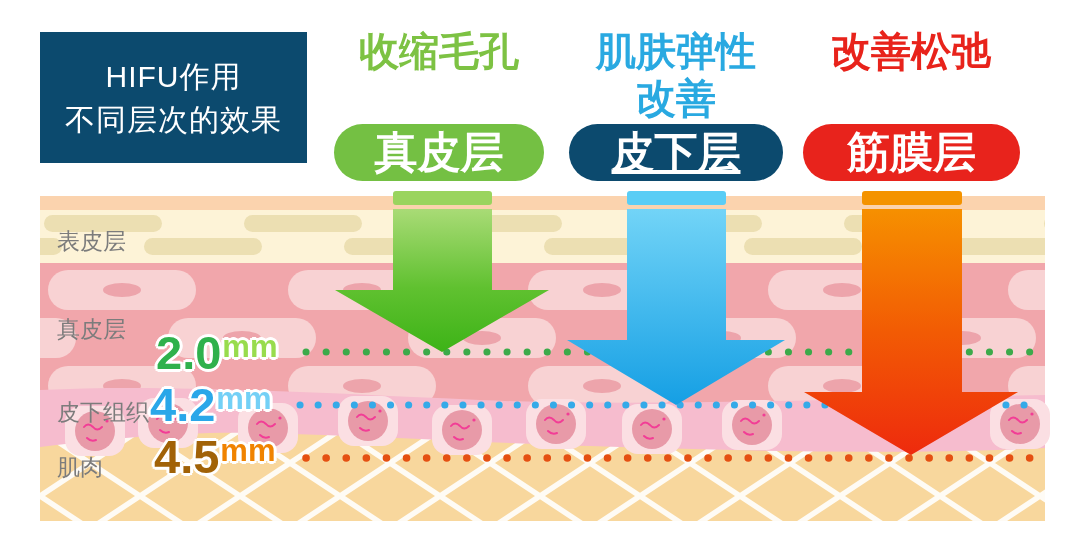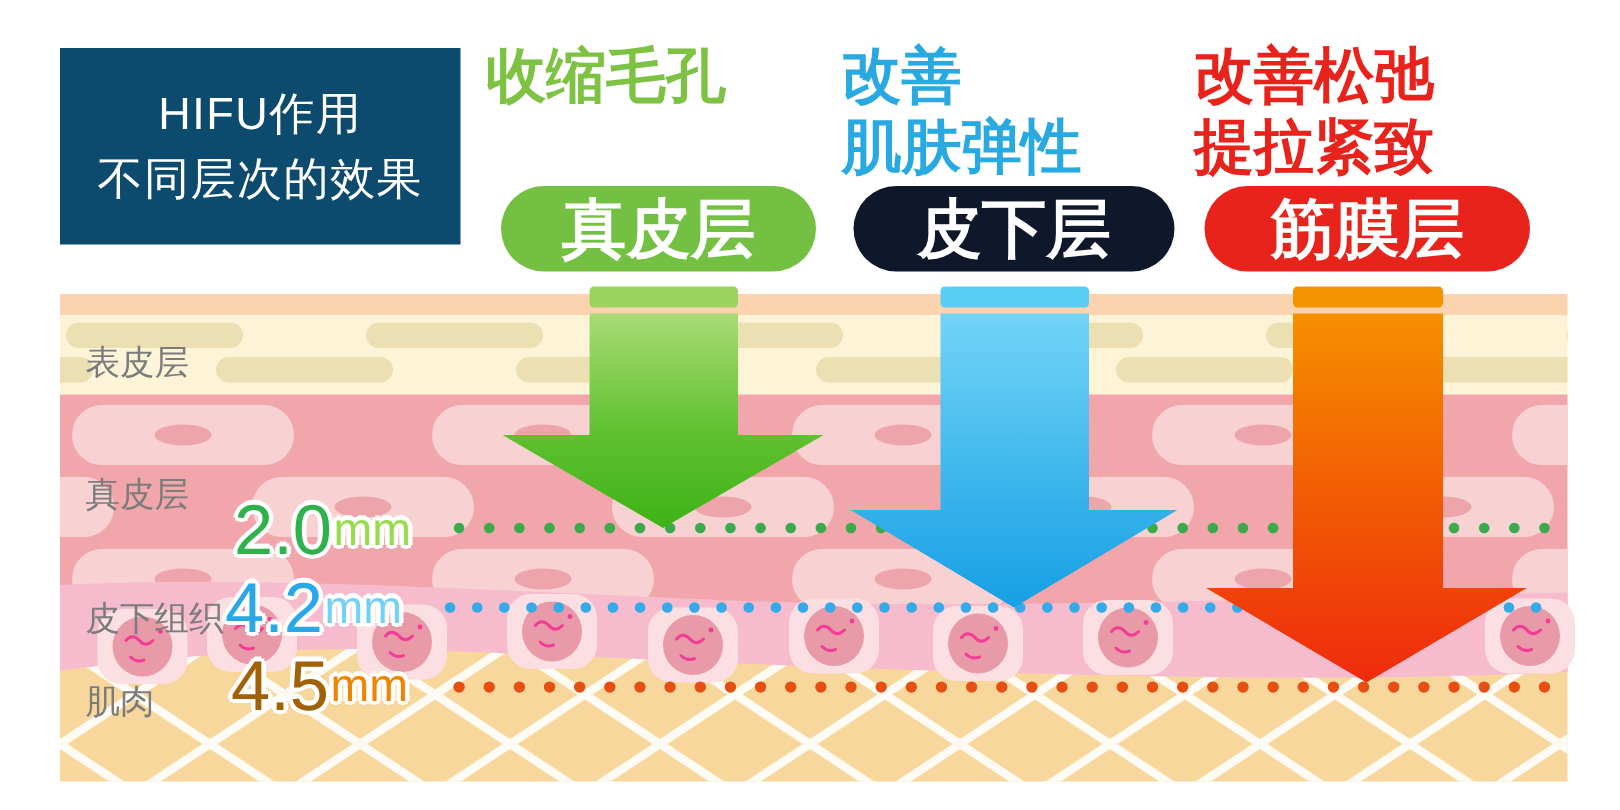--- a/index.html
+++ b/index.html
@@ -4,39 +4,39 @@
 <style>
   html,body{margin:0;padding:0;background:#fff;}
   .stage{position:relative;width:1080px;height:540px;background:#ffffff;overflow:hidden;
          font-family:"Liberation Sans","DejaVu Sans",sans-serif;}
   .stage svg{position:absolute;left:0;top:0;}
 
   .title-box{position:absolute;left:40px;top:32px;width:267px;height:131px;background:#0c4a6e;
              color:#ffffff;display:flex;flex-direction:column;align-items:center;justify-content:center;
              font-size:30px;line-height:43px;text-align:center;letter-spacing:1px;}
 
-  .heading{position:absolute;top:28px;width:230px;font-weight:bold;
+  .heading{position:absolute;top:28px;width:230px;text-align:center;font-weight:bold;
            font-size:40px;line-height:47px;}
   .heading.g{left:324px;color:#7dc243;}
   .heading.b{left:561px;color:#29a9e1;}
   .heading.r{left:796px;color:#e8231b;}
 
   .pill{position:absolute;top:124px;height:57px;border-radius:29px;color:#ffffff;
         display:flex;align-items:center;justify-content:center;font-size:43px;font-weight:bold;}
   .pill.g{left:334px;width:210px;background:#74c043;}
-  .pill.b{left:569px;width:214px;background:#0f172a;}
+  .pill.b{left:569px;width:214px;background:#0c4a6e;text-decoration:underline;}
   .pill.r{left:803px;width:217px;background:#e8231c;}
 
   .layer-label{position:absolute;color:#7c7c7c;font-size:23px;line-height:24px;text-align:right;}
   .layer-label.l1{left:57px;top:229px;}
   .layer-label.l2{left:57px;top:317px;}
   .layer-label.l3{left:57px;top:400px;}
   .layer-label.l4{left:57px;top:455px;}
 
-  .depth{position:absolute;display:flex;align-items:center;font-weight:normal;
+  .depth{position:absolute;display:flex;align-items:flex-start;font-weight:bold;
          text-shadow:-2px -2px 0 #fff,2px -2px 0 #fff,-2px 2px 0 #fff,2px 2px 0 #fff,
                      0 -3px 0 #fff,0 3px 0 #fff,-3px 0 0 #fff,3px 0 0 #fff;}
   .depth .val{font-size:47px;line-height:47px;}
   .depth .unit{font-size:31px;margin-left:1px;}
   .depth.d1{left:156px;top:329px;}
   .depth.d2{left:150px;top:381px;}
   .depth.d3{left:154px;top:433px;}
   .d1 .val{color:#2fb14c;} .d1 .unit{color:#98dc4d;}
   .d2 .val{color:#2aa7e9;} .d2 .unit{color:#73d0f6;}
   .d3 .val{color:#a16207;} .d3 .unit{color:#f08300;}
@@ -131,26 +131,25 @@
 
   <div class="title-box">
     <div>HIFU作用</div>
     <div>不同层次的效果</div>
   </div>
 
   <div class="heading g">
     <div>收缩毛孔</div>
   </div>
   <div class="heading b">
+    <div>肌肤弹性</div>
     <div>改善</div>
-    <div>肌肤弹性</div>
   </div>
   <div class="heading r">
     <div>改善松弛</div>
-    <div>提拉紧致</div>
   </div>
 
   <div class="pill g">真皮层</div>
   <div class="pill b">皮下层</div>
   <div class="pill r">筋膜层</div>
 
   <div class="layer-label l1">表皮层</div>
   <div class="layer-label l2">真皮层</div>
   <div class="layer-label l3">皮下组织</div>
   <div class="layer-label l4">肌肉</div>

